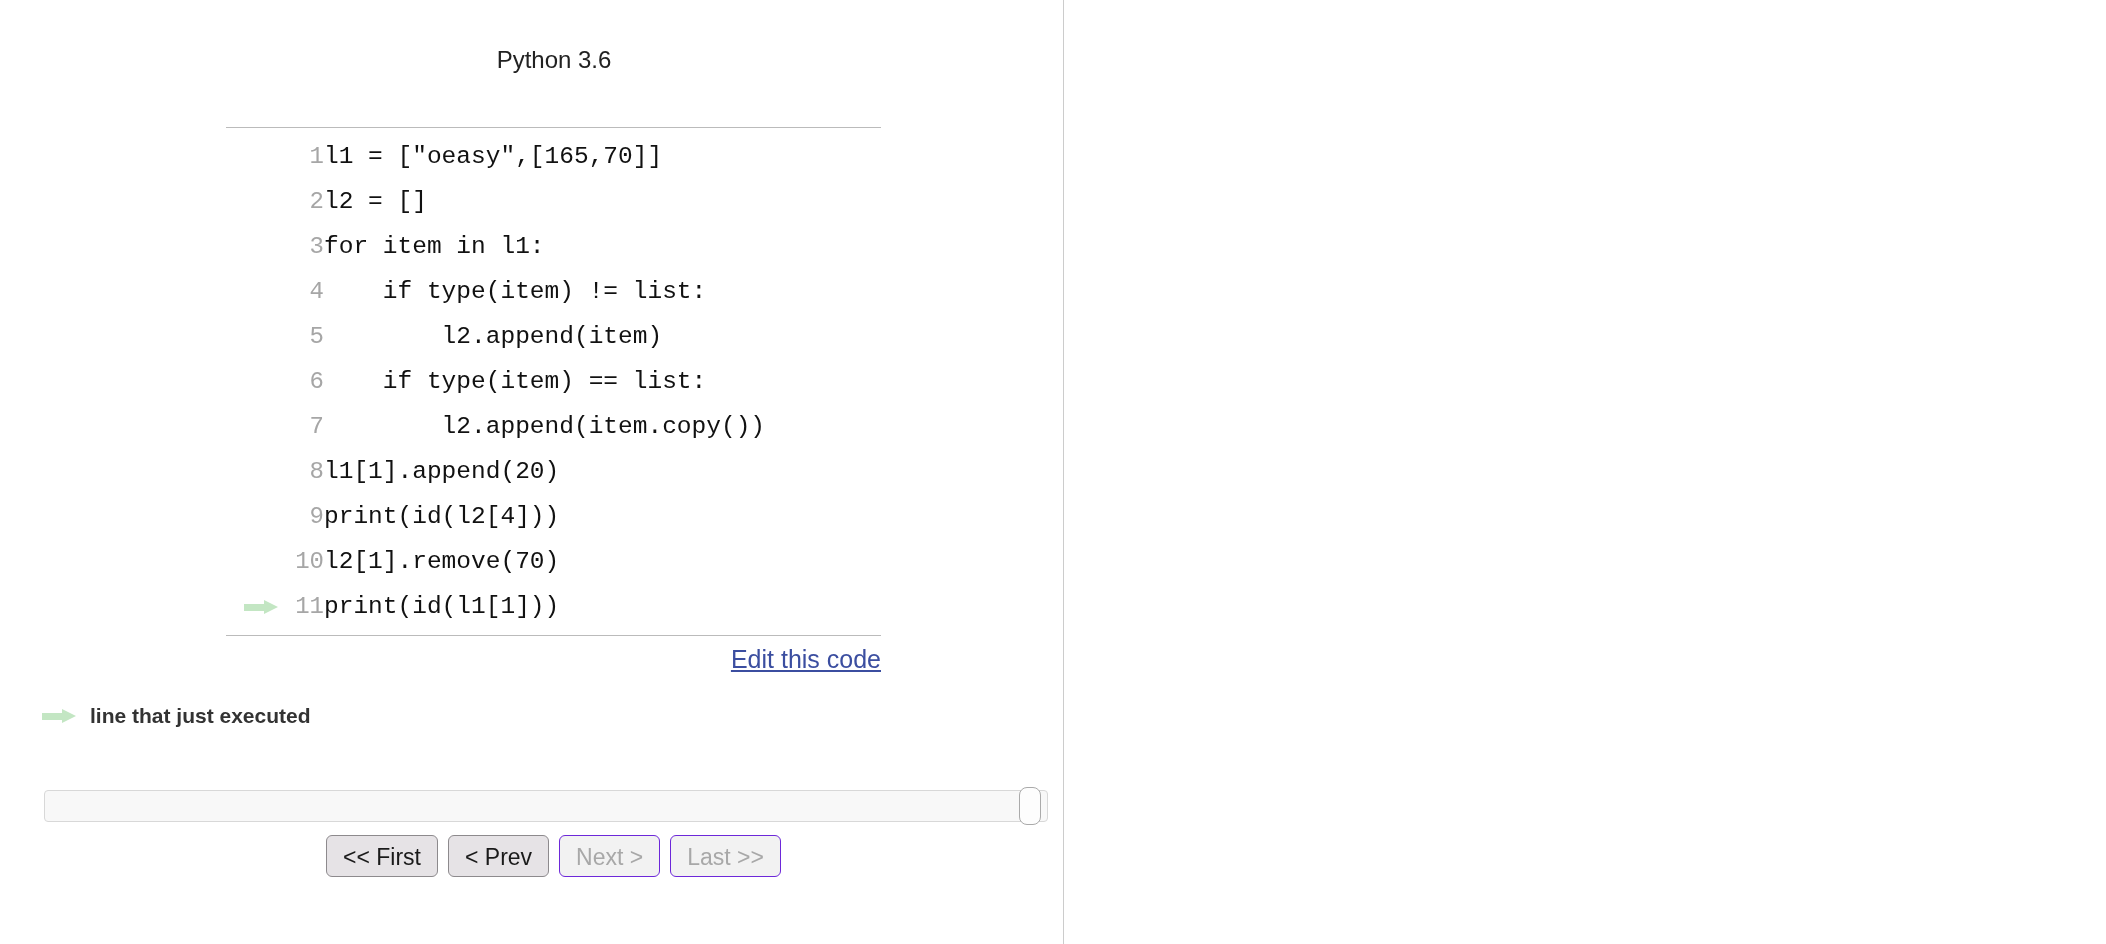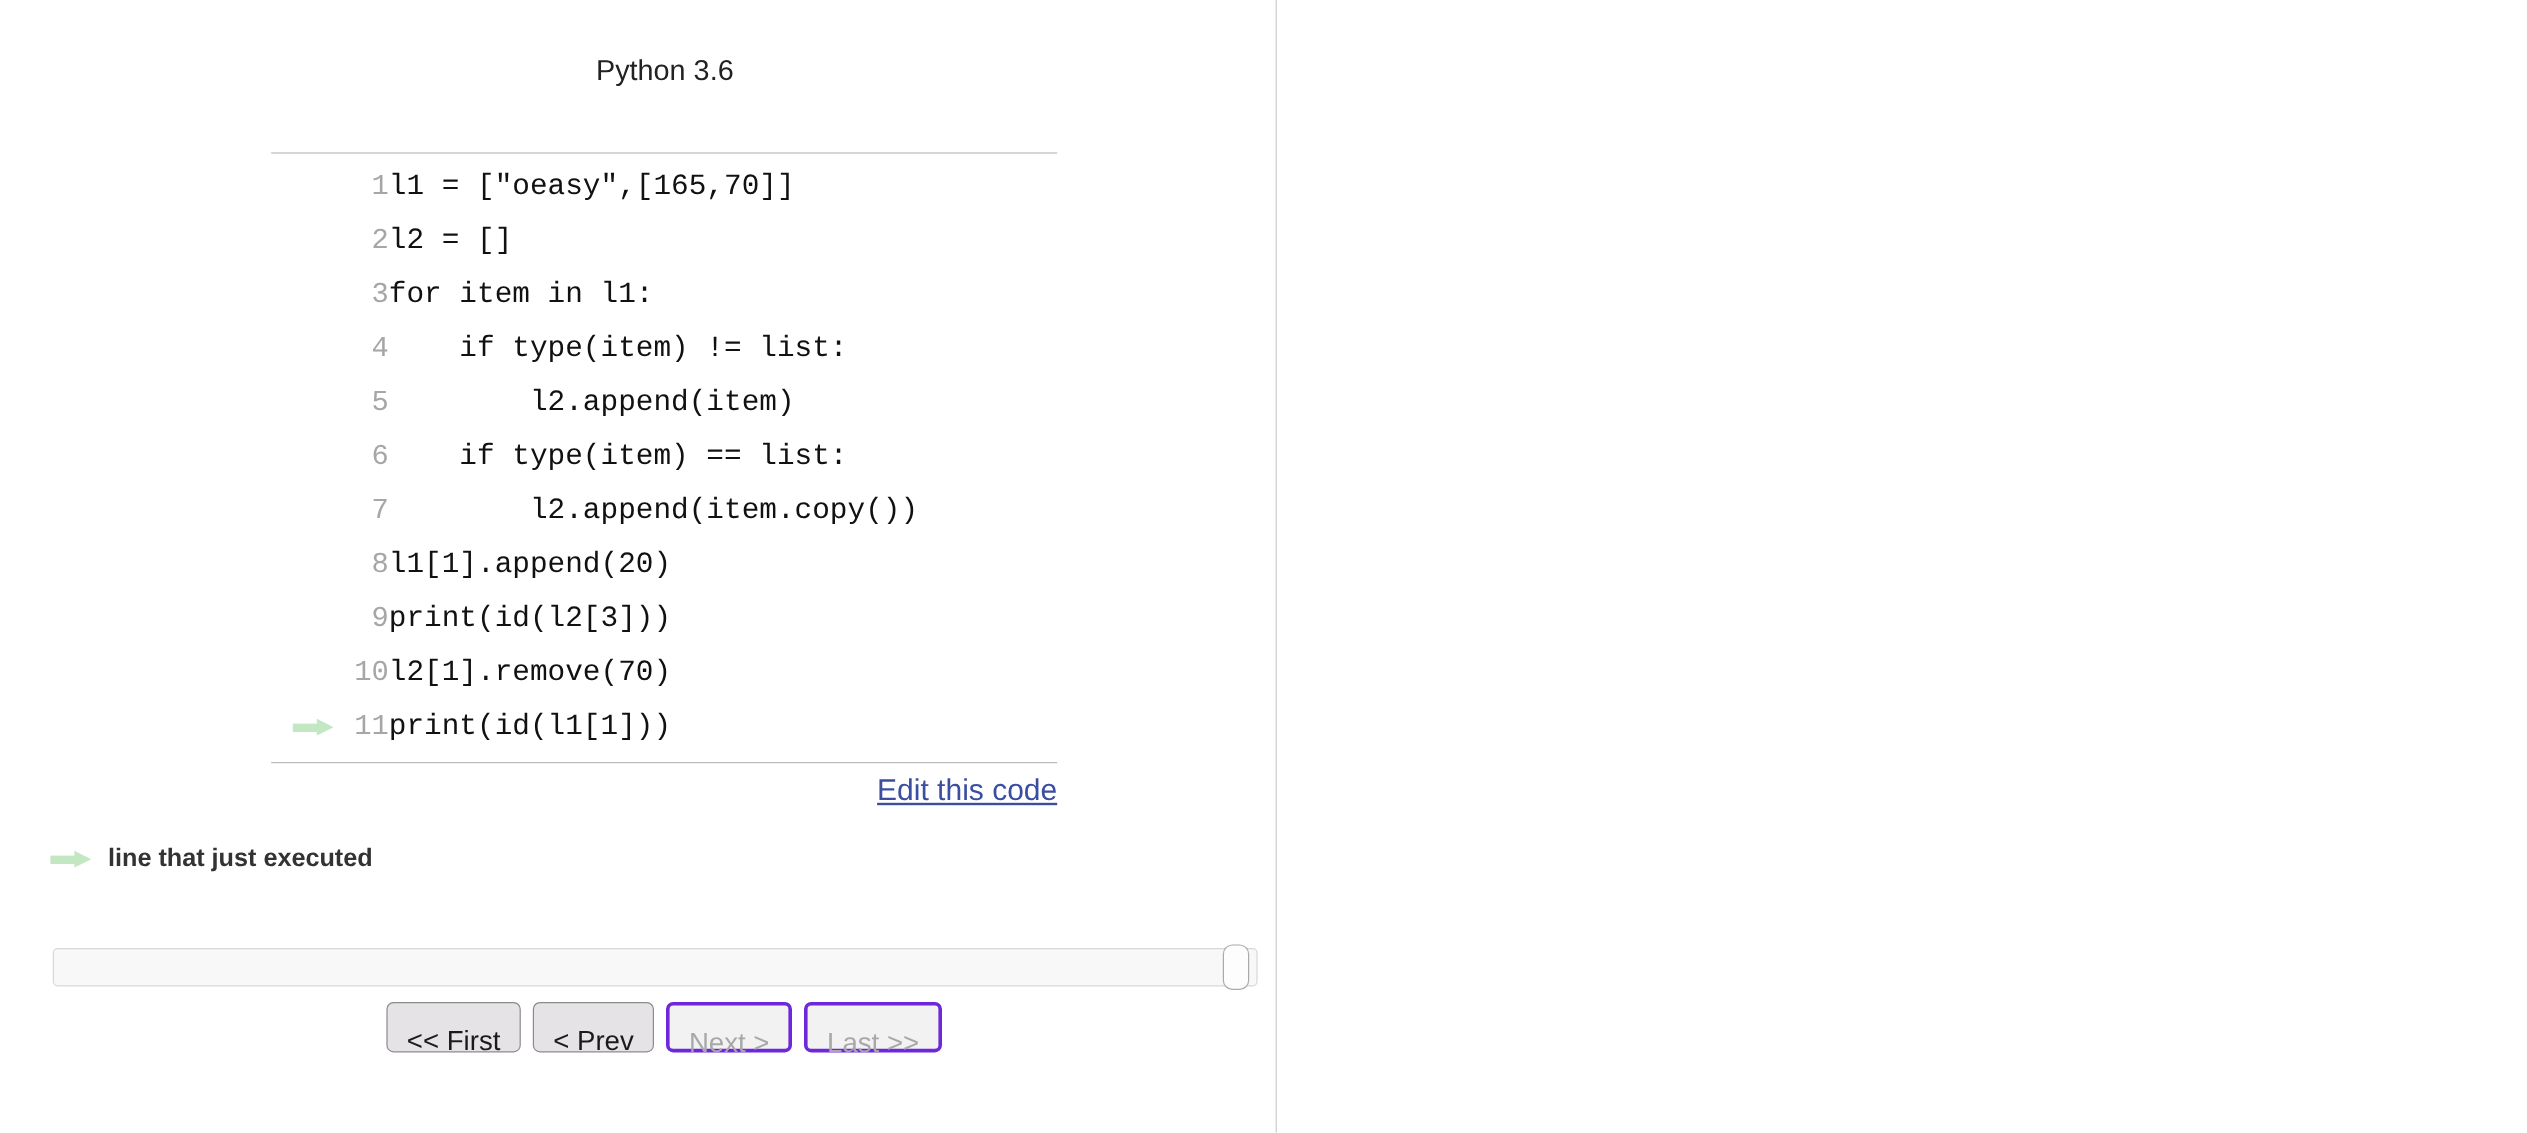--- a/index.html
+++ b/index.html
@@ -200,34 +200,34 @@
     left: 226px;
     top: 835px;
     width: 655px;
     display: flex;
     justify-content: center;
     gap: 10px;
   }
   .vcr-btn {
     font-family: "Liberation Sans", sans-serif;
     font-size: 23px;
-    padding: 18px 16px 8px 16px;
+    padding: 8px 16px 8px 16px;
     border-radius: 6px;
     box-sizing: border-box;
     height: 42px;
     line-height: 26px;
   }
   .vcr-btn.enabled {
     background: #e6e3e6;
     border: 1px solid #8d8a8d;
     color: #1a1a1a;
   }
   .vcr-btn.disabled {
     background: #f2f2f2;
-    border: 3px solid #6d28d9;
+    border: 1px solid #6d28d9;
     color: #a8a8a8;
   }
   .done-status {
     position: absolute;
     left: 226px;
     top: 888px;
     width: 655px;
     text-align: center;
     font-size: 25px;
     color: #111;
@@ -301,21 +301,21 @@
               <td class="codeline">        l2.append(item.copy())</td>
             </tr>
             <tr>
               <td class="arrow-cell"></td>
               <td class="lineno">8</td>
               <td class="codeline">l1[1].append(20)</td>
             </tr>
             <tr>
               <td class="arrow-cell"></td>
               <td class="lineno">9</td>
-              <td class="codeline">print(id(l2[3]))</td>
+              <td class="codeline">print(id(l2[4]))</td>
             </tr>
             <tr>
               <td class="arrow-cell"></td>
               <td class="lineno">10</td>
               <td class="codeline">l2[1].remove(70)</td>
             </tr>
             <tr>
               <td class="arrow-cell"><span class="arrow-green"><span class="shaft"></span><span class="head"></span></span></td>
               <td class="lineno">11</td>
               <td class="codeline">print(id(l1[1]))</td>

